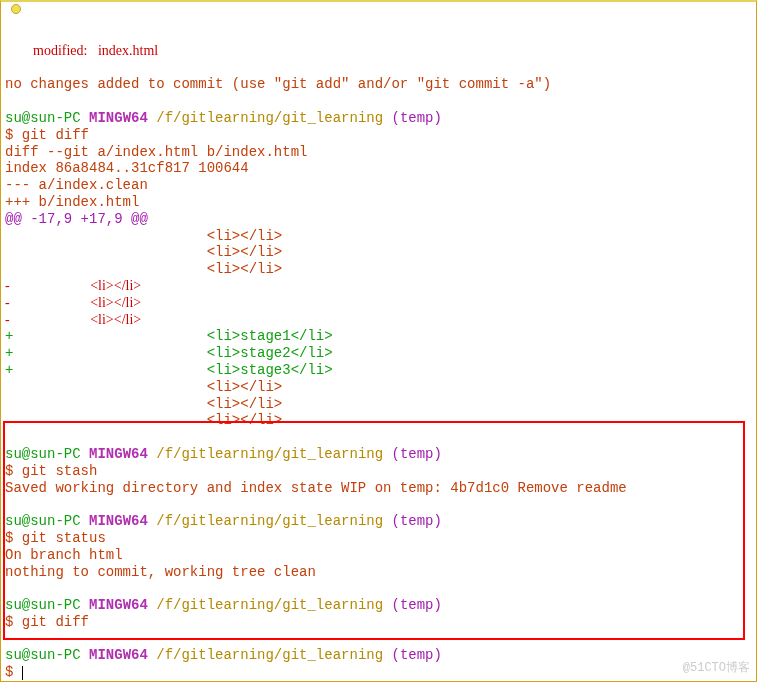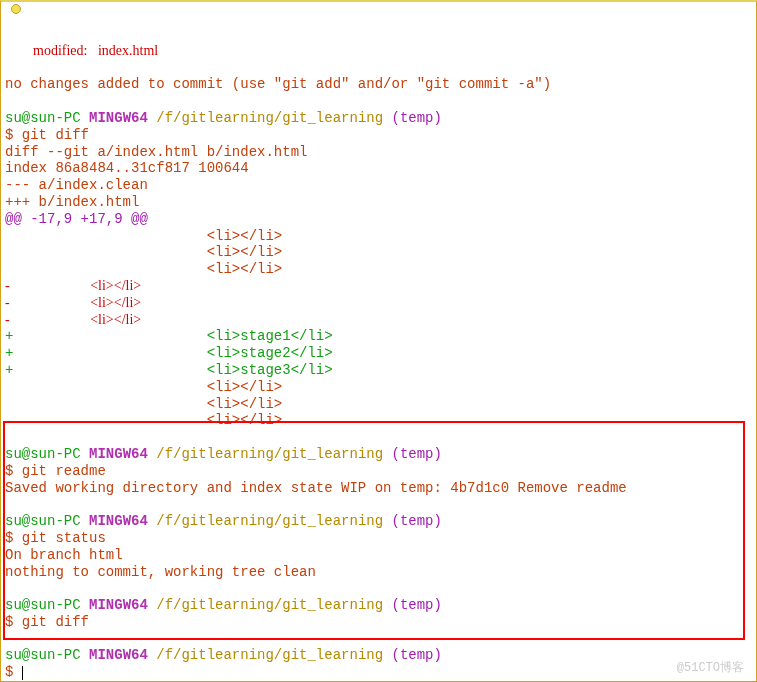--- a/index.html
+++ b/index.html
@@ -58,21 +58,21 @@
     position: absolute;
     border: 2px solid #ff0000;
     left: 2px;
     width: 742px;
     top: 419px;
     height: 219px;
     pointer-events: none;
   }
   .watermark {
     position: absolute;
-    right: 12px;
+    right: 6px;
     bottom: 6px;
     color: #ccc;
     font-size: 12px;
   }
   .cursor {
     display: inline-block;
     width: 1px;
     height: 14px;
     background: #000;
     vertical-align: text-bottom;
@@ -104,21 +104,21 @@
 <span class="red">-                       &lt;li&gt;&lt;/li&gt;</span>
 <span class="red">-                       &lt;li&gt;&lt;/li&gt;</span>
 <span class="green">+                       &lt;li&gt;stage1&lt;/li&gt;</span>
 <span class="green">+                       &lt;li&gt;stage2&lt;/li&gt;</span>
 <span class="green">+                       &lt;li&gt;stage3&lt;/li&gt;</span>
 <span class="black">                        &lt;li&gt;&lt;/li&gt;</span>
 <span class="black">                        &lt;li&gt;&lt;/li&gt;</span>
 <span class="black">                        &lt;li&gt;&lt;/li&gt;</span>
 
 <span class="green">su@sun-PC</span><span class="magenta"> MINGW64</span><span class="gold"> /f/gitlearning/git_learning</span><span class="cyan"> (temp)</span>
-<span class="black">$ git readme</span>
+<span class="black">$ git stash</span>
 <span class="black">Saved working directory and index state WIP on temp: 4b7d1c0 Remove readme</span>
 
 <span class="green">su@sun-PC</span><span class="magenta"> MINGW64</span><span class="gold"> /f/gitlearning/git_learning</span><span class="cyan"> (temp)</span>
 <span class="black">$ git status</span>
 <span class="black">On branch html</span>
 <span class="black">nothing to commit, working tree clean</span>
 
 <span class="green">su@sun-PC</span><span class="magenta"> MINGW64</span><span class="gold"> /f/gitlearning/git_learning</span><span class="cyan"> (temp)</span>
 <span class="black">$ git diff</span>
 

